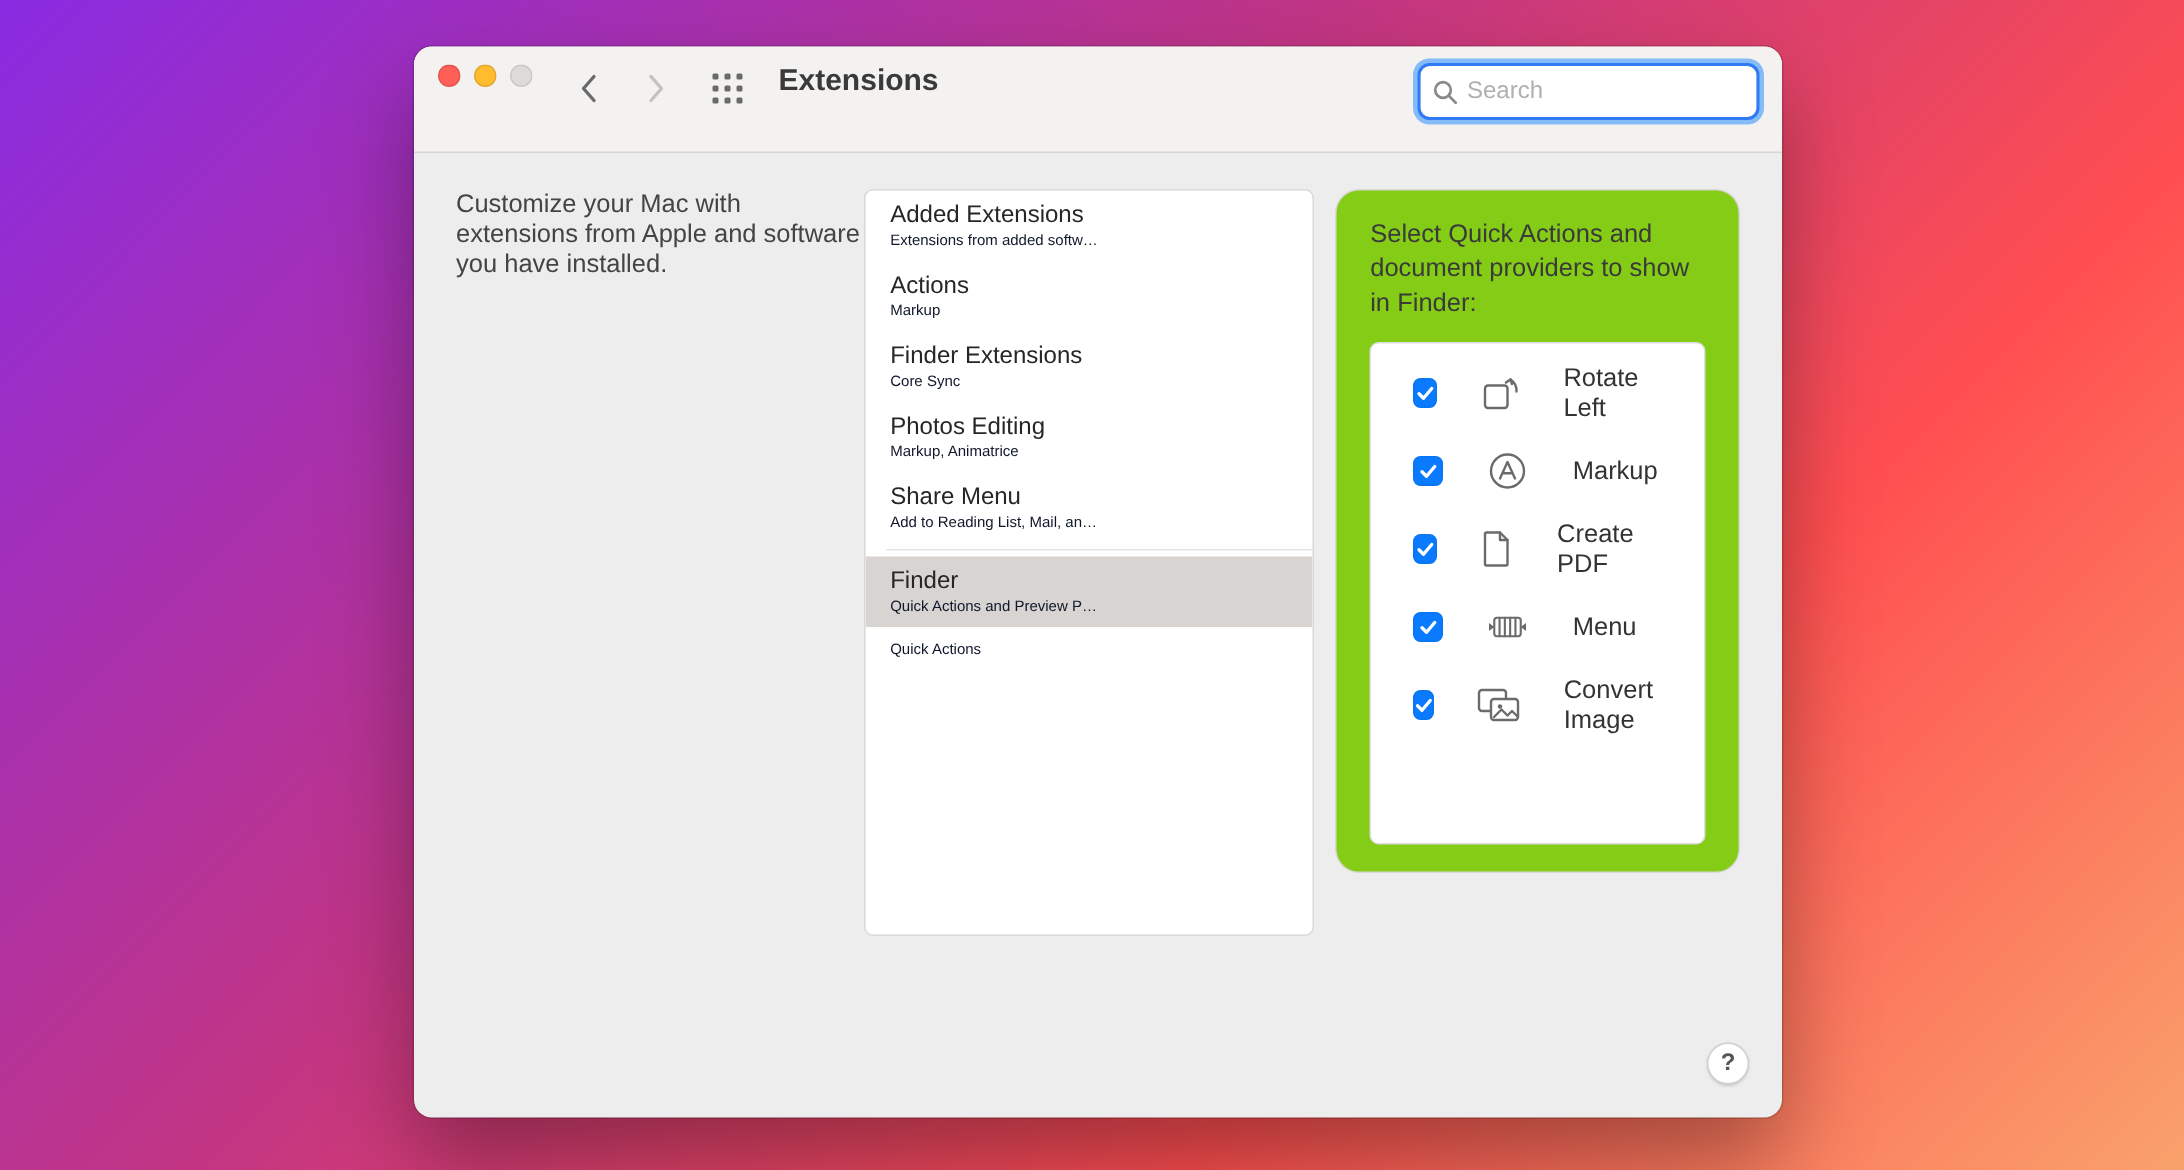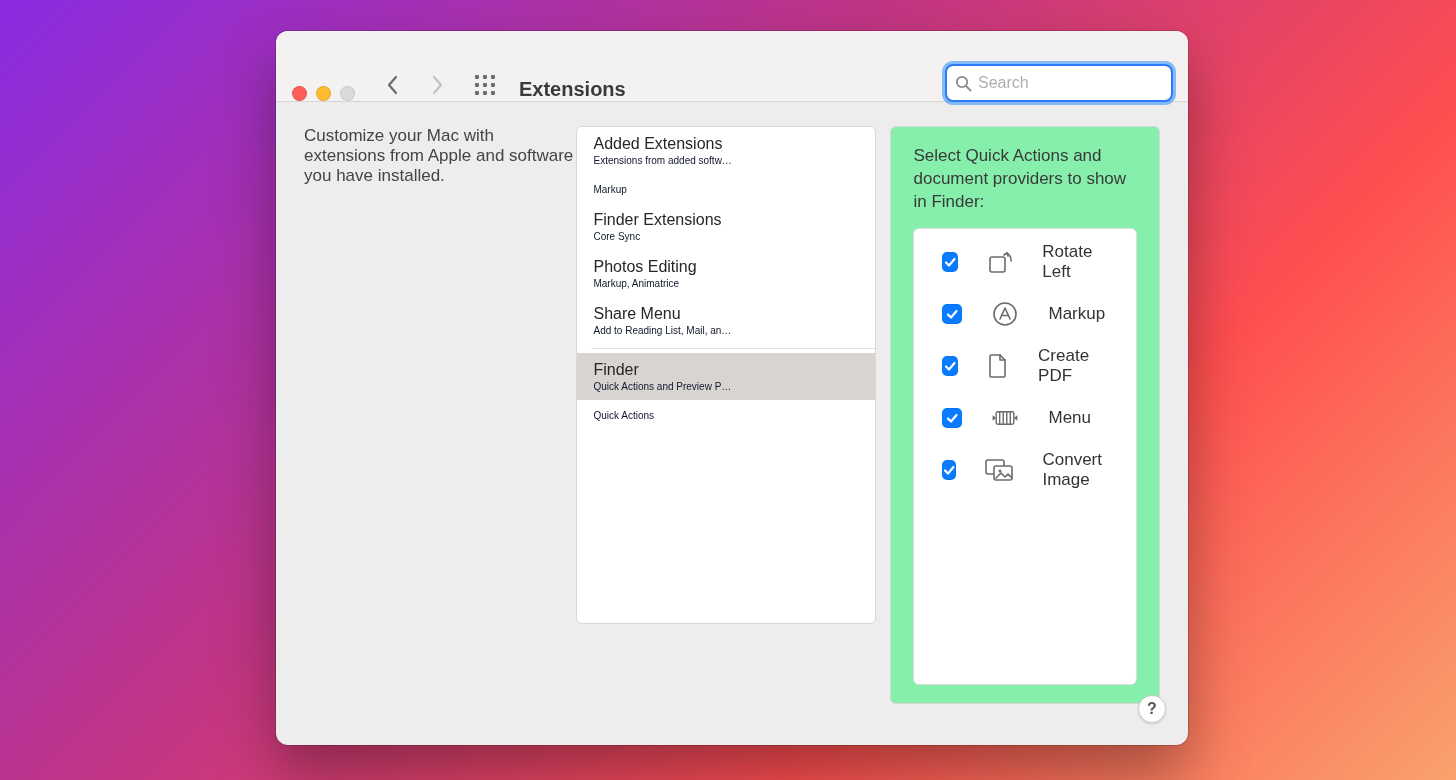--- a/index.html
+++ b/index.html
@@ -12,21 +12,21 @@
   
   .window {
     position: absolute; left: 276px; top: 31px; width: 912px; height: 714px;
     background: #ededed; border-radius: 12px;
     box-shadow: 0 30px 60px rgba(0,0,0,0.35), 0 0 0 1px rgba(0,0,0,0.15);
     overflow: hidden;
   }
   .toolbar {
     height: 71px; background: #f3f2f1;
     border-bottom: 1px solid #d7d6d5;
-    display: flex; align-items: flex-end; padding: 0 16px;
+    display: flex; align-items: flex-start; padding: 12px 16px;
     gap: 8px;
   }
   .traffic { display: flex; gap: 9px; margin-right: 12px; }
   .dot { width: 15px; height: 15px; border-radius: 50%; }
   .dot.red { background: #ff5f57; border: 0.5px solid rgba(0,0,0,0.1); }
   .dot.yellow { background: #febc2e; border: 0.5px solid rgba(0,0,0,0.1); }
   .dot.gray { background: #dcdbda; border: 0.5px solid rgba(0,0,0,0.08); }
   .nav-btn {
     width: 36px; height: 32px; display: flex; align-items: center; justify-content: center;
     border-radius: 6px; color: #5a5a5a;
@@ -72,22 +72,22 @@
     font-size: 10px; color: #0f172a; margin-top: 2px;
     white-space: nowrap; overflow: hidden; text-overflow: ellipsis;
     max-width: 240px;
   }
   .side-item.selected { background: #d8d4d2; }
   .side-sep {
     height: 1px; background: #e3e3e3; margin: 4px 0 4px 14px;
   }
 
   .detail {
-    flex: 1; height: 578px;
-    background: #86efac; border: 1px solid #d9d8d7; border-radius: 6px;
+    flex: 1; height: 456px;
+    background: #84cc16; border: 1px solid #d9d8d7; border-radius: 16px;
     padding: 18px 22px;
     display: flex; flex-direction: column;
   }
   .detail-head { font-size: 17px; color: #3a3a3a; margin-bottom: 14px; line-height: 1.35; max-width: 460px;}
   .check-list {
     background: #fff; border: 1px solid #ddd; border-radius: 6px;
     flex: 1; padding: 4px 0;
   }
   .row {
     display: flex; align-items: center; gap: 28px;
@@ -159,20 +159,21 @@
 
   <div class="content">
     <div class="subtitle">Customize your Mac with extensions from Apple and software you have installed.</div>
     <div class="panes">
       <div class="sidebar" id="sidebar">
           <div class="side-item">
             <div class="st">Added Extensions</div>
             <div class="sd">Extensions from added softw…</div>
           </div>
           <div class="side-item">
+            <div class="st">Actions</div>
             <div class="sd">Markup</div>
           </div>
           <div class="side-item">
             <div class="st">Finder Extensions</div>
             <div class="sd">Core Sync</div>
           </div>
           <div class="side-item">
             <div class="st">Photos Editing</div>
             <div class="sd">Markup, Animatrice</div>
           </div>

